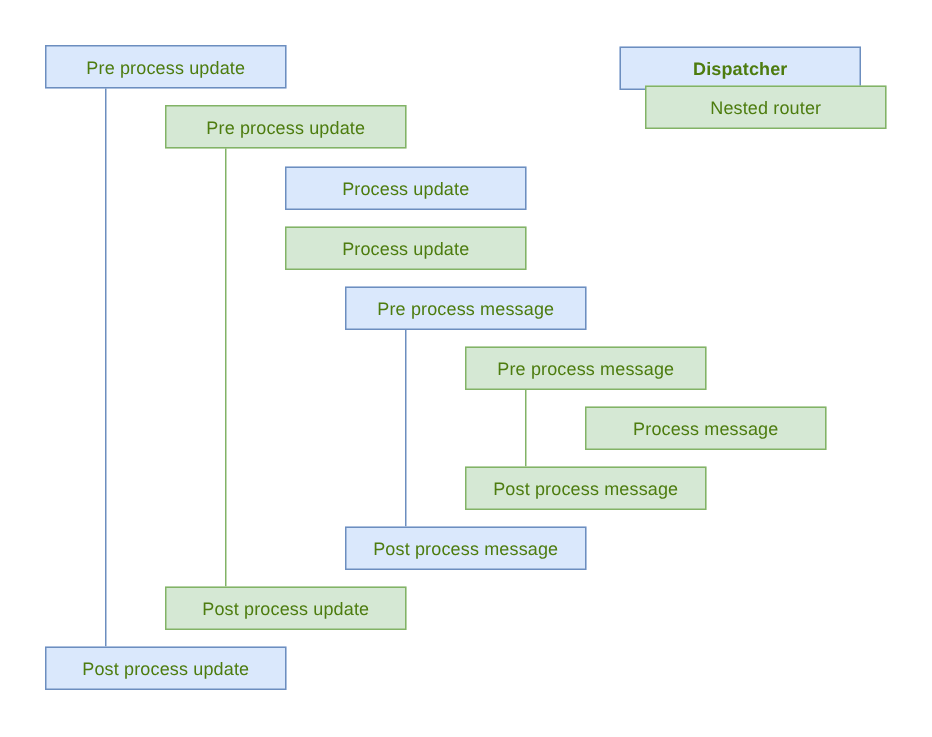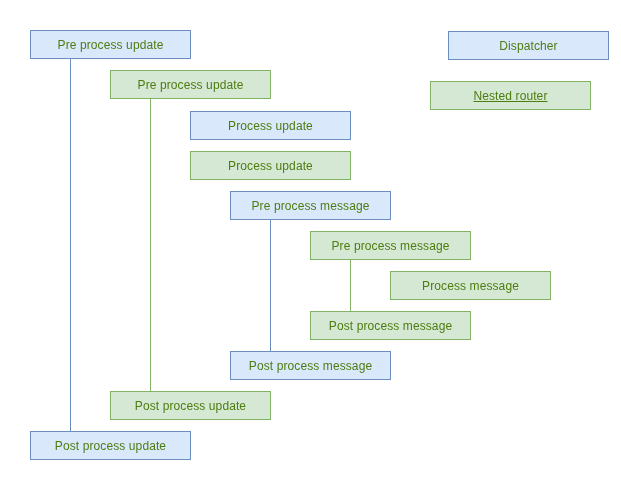--- a/index.html
+++ b/index.html
@@ -90,21 +90,21 @@
       <span>Post process message</span>
     </div>
   <div class="node green" style="left:110px; top:391px; width:161px; height:29px;">
       <span>Post process update</span>
     </div>
   <div class="node blue" style="left:30px;  top:431px; width:161px; height:29px;">
       <span>Post process update</span>
     </div>
 
   <div class="legend-group">
-    <div class="node blue" style="left:448px; top:31px; width:161px; height:29px;">
+    <div class="node blue" style="left:413px; top:31px; width:161px; height:29px;font-weight:bold;">
         <span>Dispatcher</span>
       </div>
-    <div class="node green" style="left:430px; top:81px; width:161px; height:29px;text-decoration:underline;">
+    <div class="node green" style="left:430px; top:57px; width:161px; height:29px;">
         <span>Nested router</span>
       </div>
   </div>
 
 </div>
 
 </body></html>

